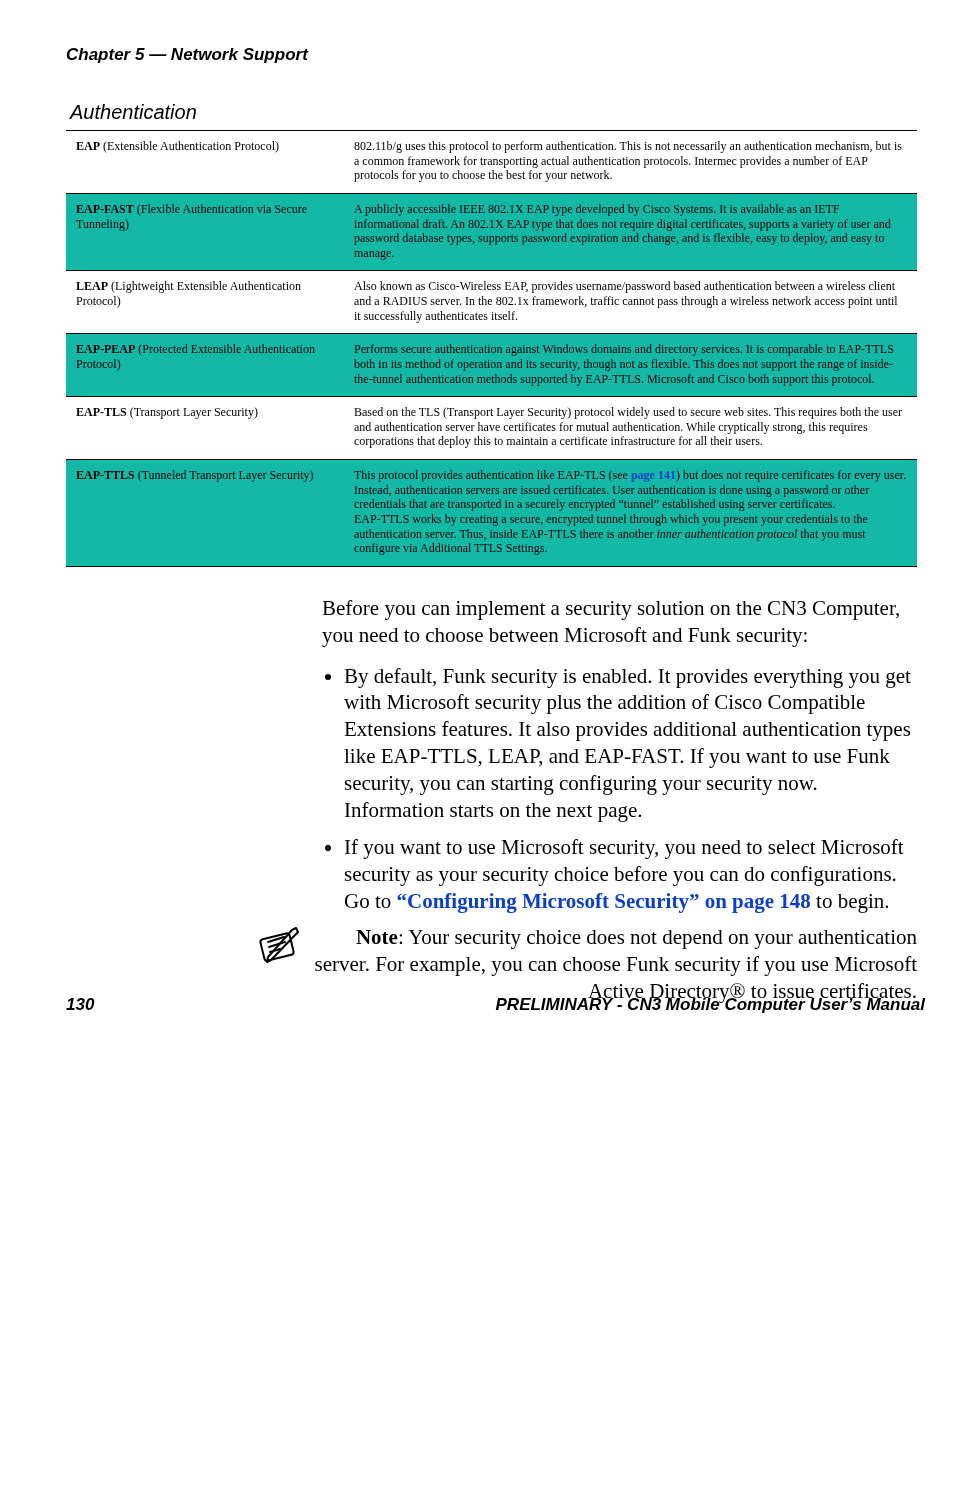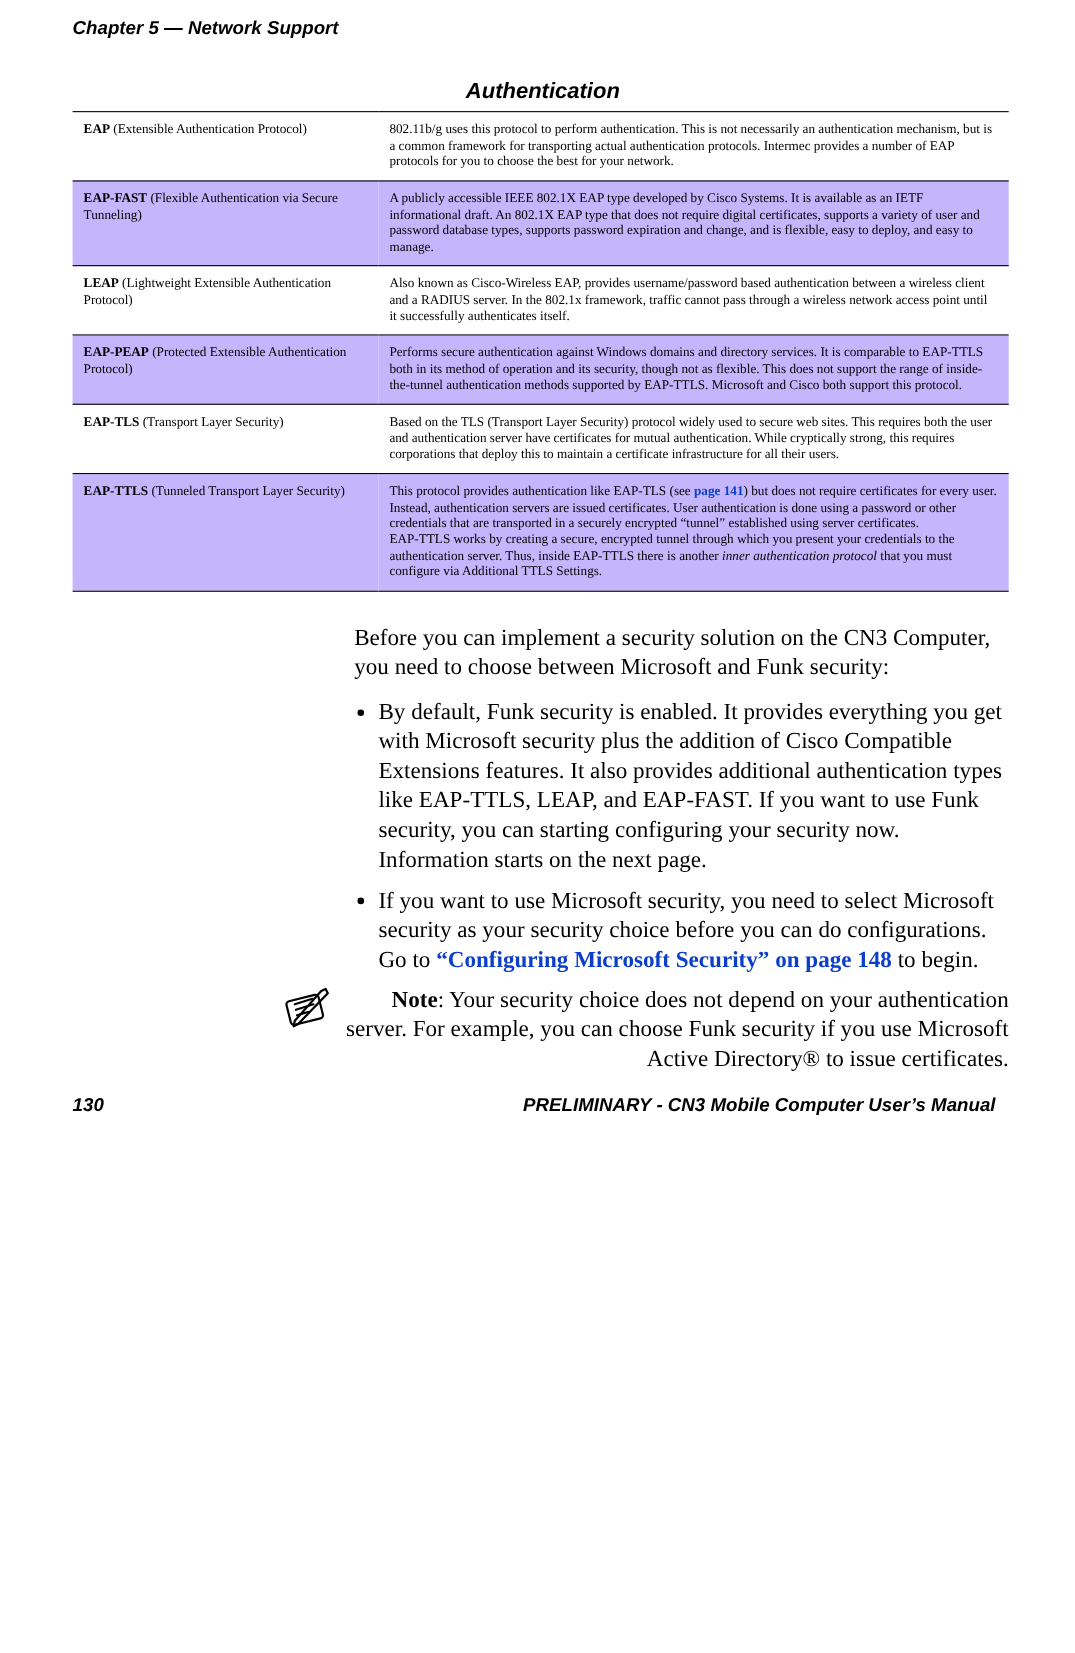--- a/index.html
+++ b/index.html
@@ -8,55 +8,54 @@
     padding: 0;
     background: #fff;
     font-family: "Adobe Garamond Pro", "Garamond", "Times New Roman", serif;
     color: #000;
   }
   .page {
     width: 977px;
     height: 1053px;
     position: relative;
     box-sizing: border-box;
-    padding: 16px 60px 0 66px;
+    padding: 45px 60px 0 66px;
   }
   .running-head {
     font-family: "Frutiger", "Helvetica Neue", Arial, sans-serif;
     font-weight: bold;
     font-style: italic;
     font-size: 17px;
     margin: 0 0 36px 0;
   }
   .section-subhead {
     font-family: "Frutiger", "Helvetica Neue", Arial, sans-serif;
-    font-weight: bold;
+    font-weight: normal;
     font-style: italic;
     font-size: 20px;
     margin: 0 0 6px 4px;
-    text-align: center;
   }
   table.auth {
     width: 100%;
     border-collapse: collapse;
     table-layout: fixed;
     margin-bottom: 28px;
   }
   table.auth td {
     vertical-align: top;
     font-size: 12px;
     line-height: 1.22;
     padding: 8px 10px 10px 10px;
     border-top: 1px solid #000;
   }
   table.auth tr:last-child td {
     border-bottom: 1px solid #000;
   }
   table.auth td.term { width: 258px; }
-  table.auth tr.shade td { background: #c4b5fd; }
+  table.auth tr.shade td { background: #14b8a6; }
   .bold { font-weight: bold; }
   .ital { font-style: italic; }
   .link { color: #0b3ec9; font-weight: bold; }
   .h2 {
     font-family: "Frutiger", "Helvetica Neue", Arial, sans-serif;
     font-weight: 900;
     font-size: 27px;
     margin: 0 0 14px 4px;
     letter-spacing: -0.3px;
   }
@@ -69,21 +68,21 @@
   .body-col p { margin: 0 0 14px 0; }
   .body-col ul { margin: 0 0 8px 0; padding-left: 22px; }
   .body-col li { margin-bottom: 10px; }
   .note-row { display: flex; align-items: flex-start; margin-left: 190px; }
   .note-icon { width: 56px; flex: 0 0 56px; padding-top: 2px; }
   .note-text { font-size: 21px; line-height: 1.28; text-align: right; }
   .footer {
     position: absolute;
     bottom: 38px;
     left: 66px;
-    right: 72px;
+    right: 52px;
     display: flex;
     justify-content: space-between;
     font-family: "Frutiger", "Helvetica Neue", Arial, sans-serif;
     font-weight: bold;
     font-style: italic;
     font-size: 17px;
   }
 </style>
 </head>
 <body>

